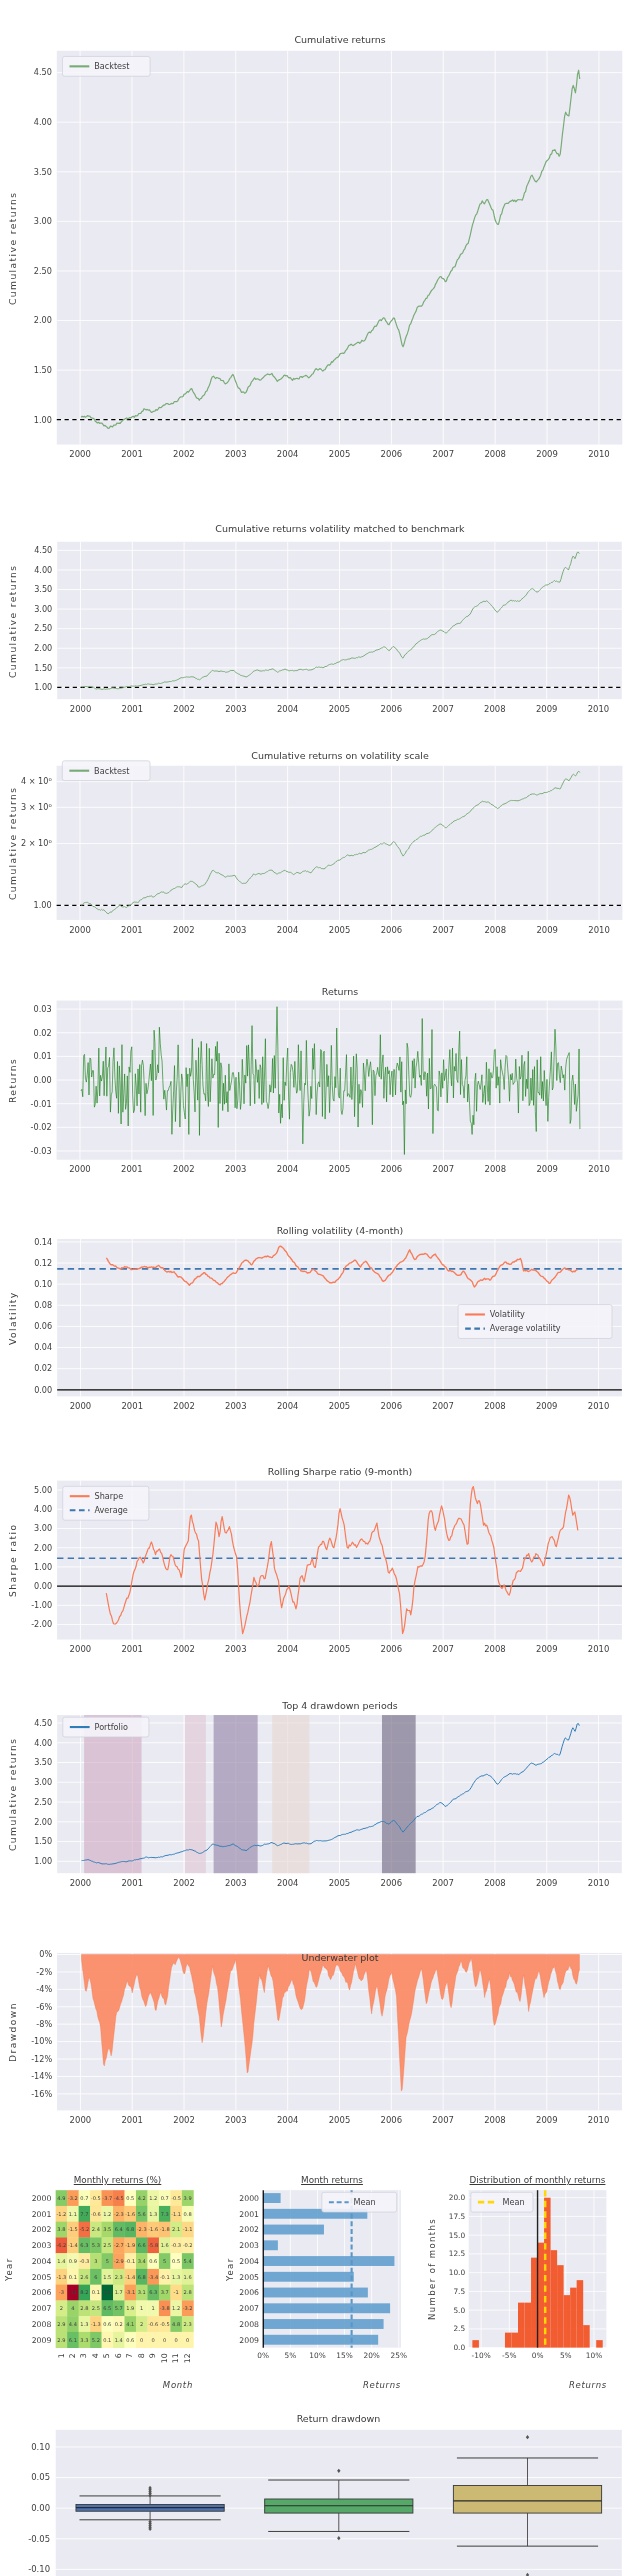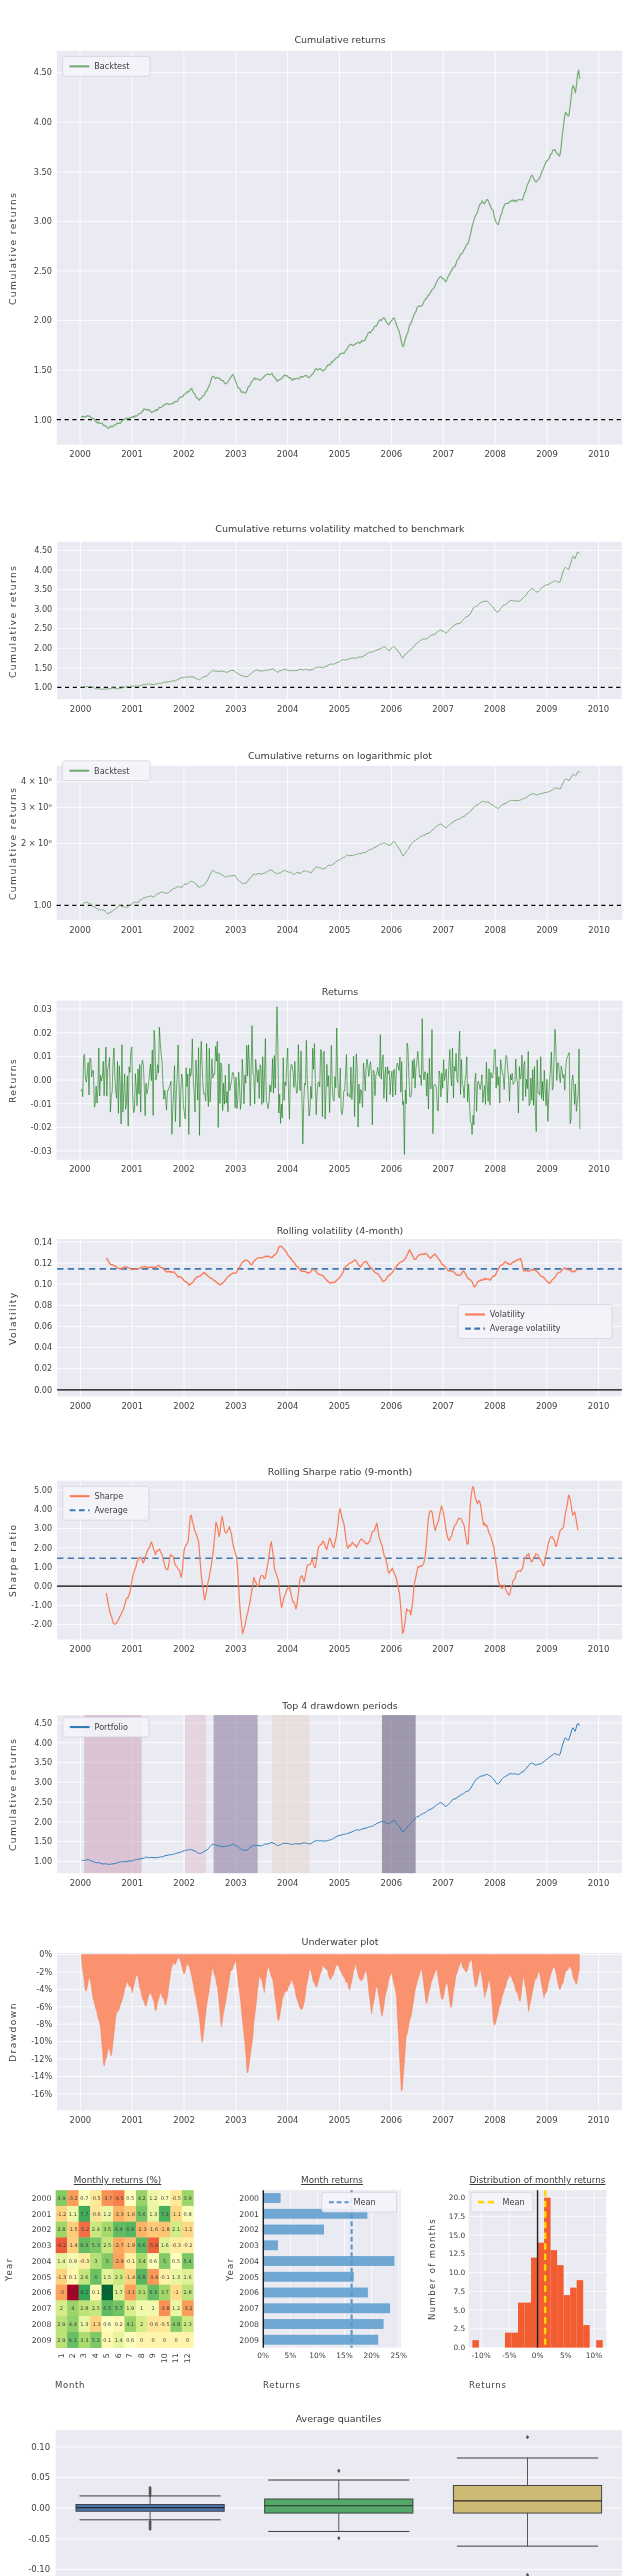--- a/index.html
+++ b/index.html
@@ -2,21 +2,21 @@
 <html style="font-size:11.3px"><head>
 <meta charset="utf-8">
 <style>
   html,body{margin:0;padding:0;background:#fff;}
   body{width:643px;height:2576px;position:relative;font-family:"DejaVu Sans","Liberation Sans",sans-serif;}
   .sec{position:absolute;left:0;width:520px;overflow:visible;margin-top:31px;}
   .sec svg{position:absolute;left:0;top:0;}
   .ctitle{position:absolute;left:57px;width:566px;text-align:center;font-size:9.5px;color:#3a3a3a;z-index:5;}
   .ctitle.small{font-size:8.8px;text-decoration:underline;}
   .vlab{position:absolute;display:flex;align-items:center;justify-content:center;writing-mode:vertical-rl;transform:rotate(180deg);font-size:9.2px;letter-spacing:1.4px;color:#3f3f3f;z-index:5;}
-  .xlab{position:absolute;text-align:left;font-size:8.5px;letter-spacing:0.7px;color:#3f3f3f;z-index:5;}
+  .xlab{position:absolute;text-align:right;font-size:8.5px;letter-spacing:0.7px;color:#3f3f3f;z-index:5;font-style:italic;}
   svg text{font-family:"DejaVu Sans","Liberation Sans",sans-serif;fill:#3f3f3f;}
 </style>
 </head>
 <body>
 
 <div class="sec" style="top:0;height:463px">
   <div class="ctitle" style="top:2.8px">Cumulative returns</div>
   <div class="vlab" style="left:7px;top:20px;height:394px">Cumulative returns</div>
   <svg width="643" height="463" viewBox="0 0 909 655">
       <rect x="80" y="28" width="800" height="557" fill="#EAEAF2"></rect>
@@ -108,21 +108,21 @@
       <text x="480" y="286" text-anchor="middle" font-size="12">2005</text>
       <text x="553.3944954128434" y="286" text-anchor="middle" font-size="12">2006</text>
       <text x="626.7889908256868" y="286" text-anchor="middle" font-size="12">2007</text>
       <text x="700.1834862385302" y="286" text-anchor="middle" font-size="12">2008</text>
       <text x="773.5779816513736" y="286" text-anchor="middle" font-size="12">2009</text>
       <text x="846.9724770642171" y="286" text-anchor="middle" font-size="12">2010</text>
     </svg>
 </div>
 
 <div class="sec" style="top:710px;height:244px">
-  <div class="ctitle" style="top:8.5px">Cumulative returns on logarithmic plot</div>
+  <div class="ctitle" style="top:8.5px">Cumulative returns on volatility scale</div>
   <div class="vlab" style="left:7px;top:25px;height:154px">Cumulative returns</div>
   <svg width="643" height="244" viewBox="0 0 909 345">
       <rect x="80" y="35" width="800" height="218" fill="#EAEAF2"></rect>
       <line x1="113.02752293578288" x2="113.02752293578288" y1="35" y2="253" stroke="#FFFFFF" stroke-width="1.2"></line>
       <line x1="186.4220183486263" x2="186.4220183486263" y1="35" y2="253" stroke="#FFFFFF" stroke-width="1.2"></line>
       <line x1="259.8165137614697" x2="259.8165137614697" y1="35" y2="253" stroke="#FFFFFF" stroke-width="1.2"></line>
       <line x1="333.2110091743132" x2="333.2110091743132" y1="35" y2="253" stroke="#FFFFFF" stroke-width="1.2"></line>
       <line x1="406.6055045871566" x2="406.6055045871566" y1="35" y2="253" stroke="#FFFFFF" stroke-width="1.2"></line>
       <line x1="480" x2="480" y1="35" y2="253" stroke="#FFFFFF" stroke-width="1.2"></line>
       <line x1="553.3944954128434" x2="553.3944954128434" y1="35" y2="253" stroke="#FFFFFF" stroke-width="1.2"></line>
@@ -359,21 +359,21 @@
       <text x="700.1834862385302" y="269" text-anchor="middle" font-size="12">2008</text>
       <text x="773.5779816513736" y="269" text-anchor="middle" font-size="12">2009</text>
       <text x="846.9724770642171" y="269" text-anchor="middle" font-size="12">2010</text>
       <rect x="88" y="30" width="122" height="28" rx="3" fill="#F4F4F9" stroke="#CFCFDC" fill-opacity="0.9"></rect>
       <line x1="98" x2="126" y1="44" y2="44" stroke="#2E7CB8" stroke-width="3" stroke-dasharray="none"></line>
       <text x="133" y="48" font-size="11.5">Portfolio</text>
     </svg>
 </div>
 
 <div class="sec" style="top:1905px;height:233px">
-  <div class="ctitle" style="top:0">Underwater plot</div>
+  <div class="ctitle" style="top:16px">Underwater plot</div>
   <div class="vlab" style="left:7px;top:17px;height:158px">Drawdown</div>
   <svg width="643" height="233" viewBox="0 0 909 330">
       <rect x="80" y="24" width="800" height="223" fill="#EAEAF2"></rect>
       <line x1="113.02752293578288" x2="113.02752293578288" y1="24" y2="247" stroke="#FFFFFF" stroke-width="1.2"></line>
       <line x1="186.4220183486263" x2="186.4220183486263" y1="24" y2="247" stroke="#FFFFFF" stroke-width="1.2"></line>
       <line x1="259.8165137614697" x2="259.8165137614697" y1="24" y2="247" stroke="#FFFFFF" stroke-width="1.2"></line>
       <line x1="333.2110091743132" x2="333.2110091743132" y1="24" y2="247" stroke="#FFFFFF" stroke-width="1.2"></line>
       <line x1="406.6055045871566" x2="406.6055045871566" y1="24" y2="247" stroke="#FFFFFF" stroke-width="1.2"></line>
       <line x1="480" x2="480" y1="24" y2="247" stroke="#FFFFFF" stroke-width="1.2"></line>
       <line x1="553.3944954128434" x2="553.3944954128434" y1="24" y2="247" stroke="#FFFFFF" stroke-width="1.2"></line>
@@ -774,21 +774,21 @@
       <text x="760.5" y="268" text-anchor="middle" font-size="10.5">0%</text>
       <text x="800.4590163934427" y="268" text-anchor="middle" font-size="10.5">5%</text>
       <text x="840.4180327868853" y="268" text-anchor="middle" font-size="10.5">10%</text>
       <rect x="666" y="33" width="88" height="28" rx="3" fill="#F4F4F9" stroke="#CFCFDC" fill-opacity="0.9"></rect>
       <line x1="676" x2="704" y1="47" y2="47" stroke="#FFD608" stroke-width="4" stroke-dasharray="9,5"></line>
       <text x="711" y="51" font-size="11.5">Mean</text>
     </svg>
 </div>
 
 <div class="sec" style="top:2372px;height:204px">
-  <div class="ctitle" style="left:55px;width:567px;top:10px">Average quantiles</div>
+  <div class="ctitle" style="left:55px;width:567px;top:10px">Return drawdown</div>
   <svg width="643" height="204" viewBox="0 0 909 289">
       <rect x="78" y="38" width="802" height="222" fill="#EAEAF2"></rect>
       <line x1="78" x2="880" y1="62.28125" y2="62.28125" stroke="#FFFFFF" stroke-width="1.2"></line>
       <line x1="78" x2="880" y1="105.640625" y2="105.640625" stroke="#FFFFFF" stroke-width="1.2"></line>
       <line x1="78" x2="880" y1="149" y2="149" stroke="#FFFFFF" stroke-width="1.2"></line>
       <line x1="78" x2="880" y1="192.359375" y2="192.359375" stroke="#FFFFFF" stroke-width="1.2"></line>
       <line x1="78" x2="880" y1="235.71875" y2="235.71875" stroke="#FFFFFF" stroke-width="1.2"></line>
       <line x1="211.66666666666666" x2="211.66666666666666" y1="143.796875" y2="131.65625" stroke="#3A3A3A" stroke-width="1.2"></line>
       <line x1="211.66666666666666" x2="211.66666666666666" y1="153.3359375" y2="165.4765625" stroke="#3A3A3A" stroke-width="1.2"></line>
       <line x1="111.66666666666666" x2="311.66666666666663" y1="131.65625" y2="131.65625" stroke="#3A3A3A" stroke-width="1.4"></line>

